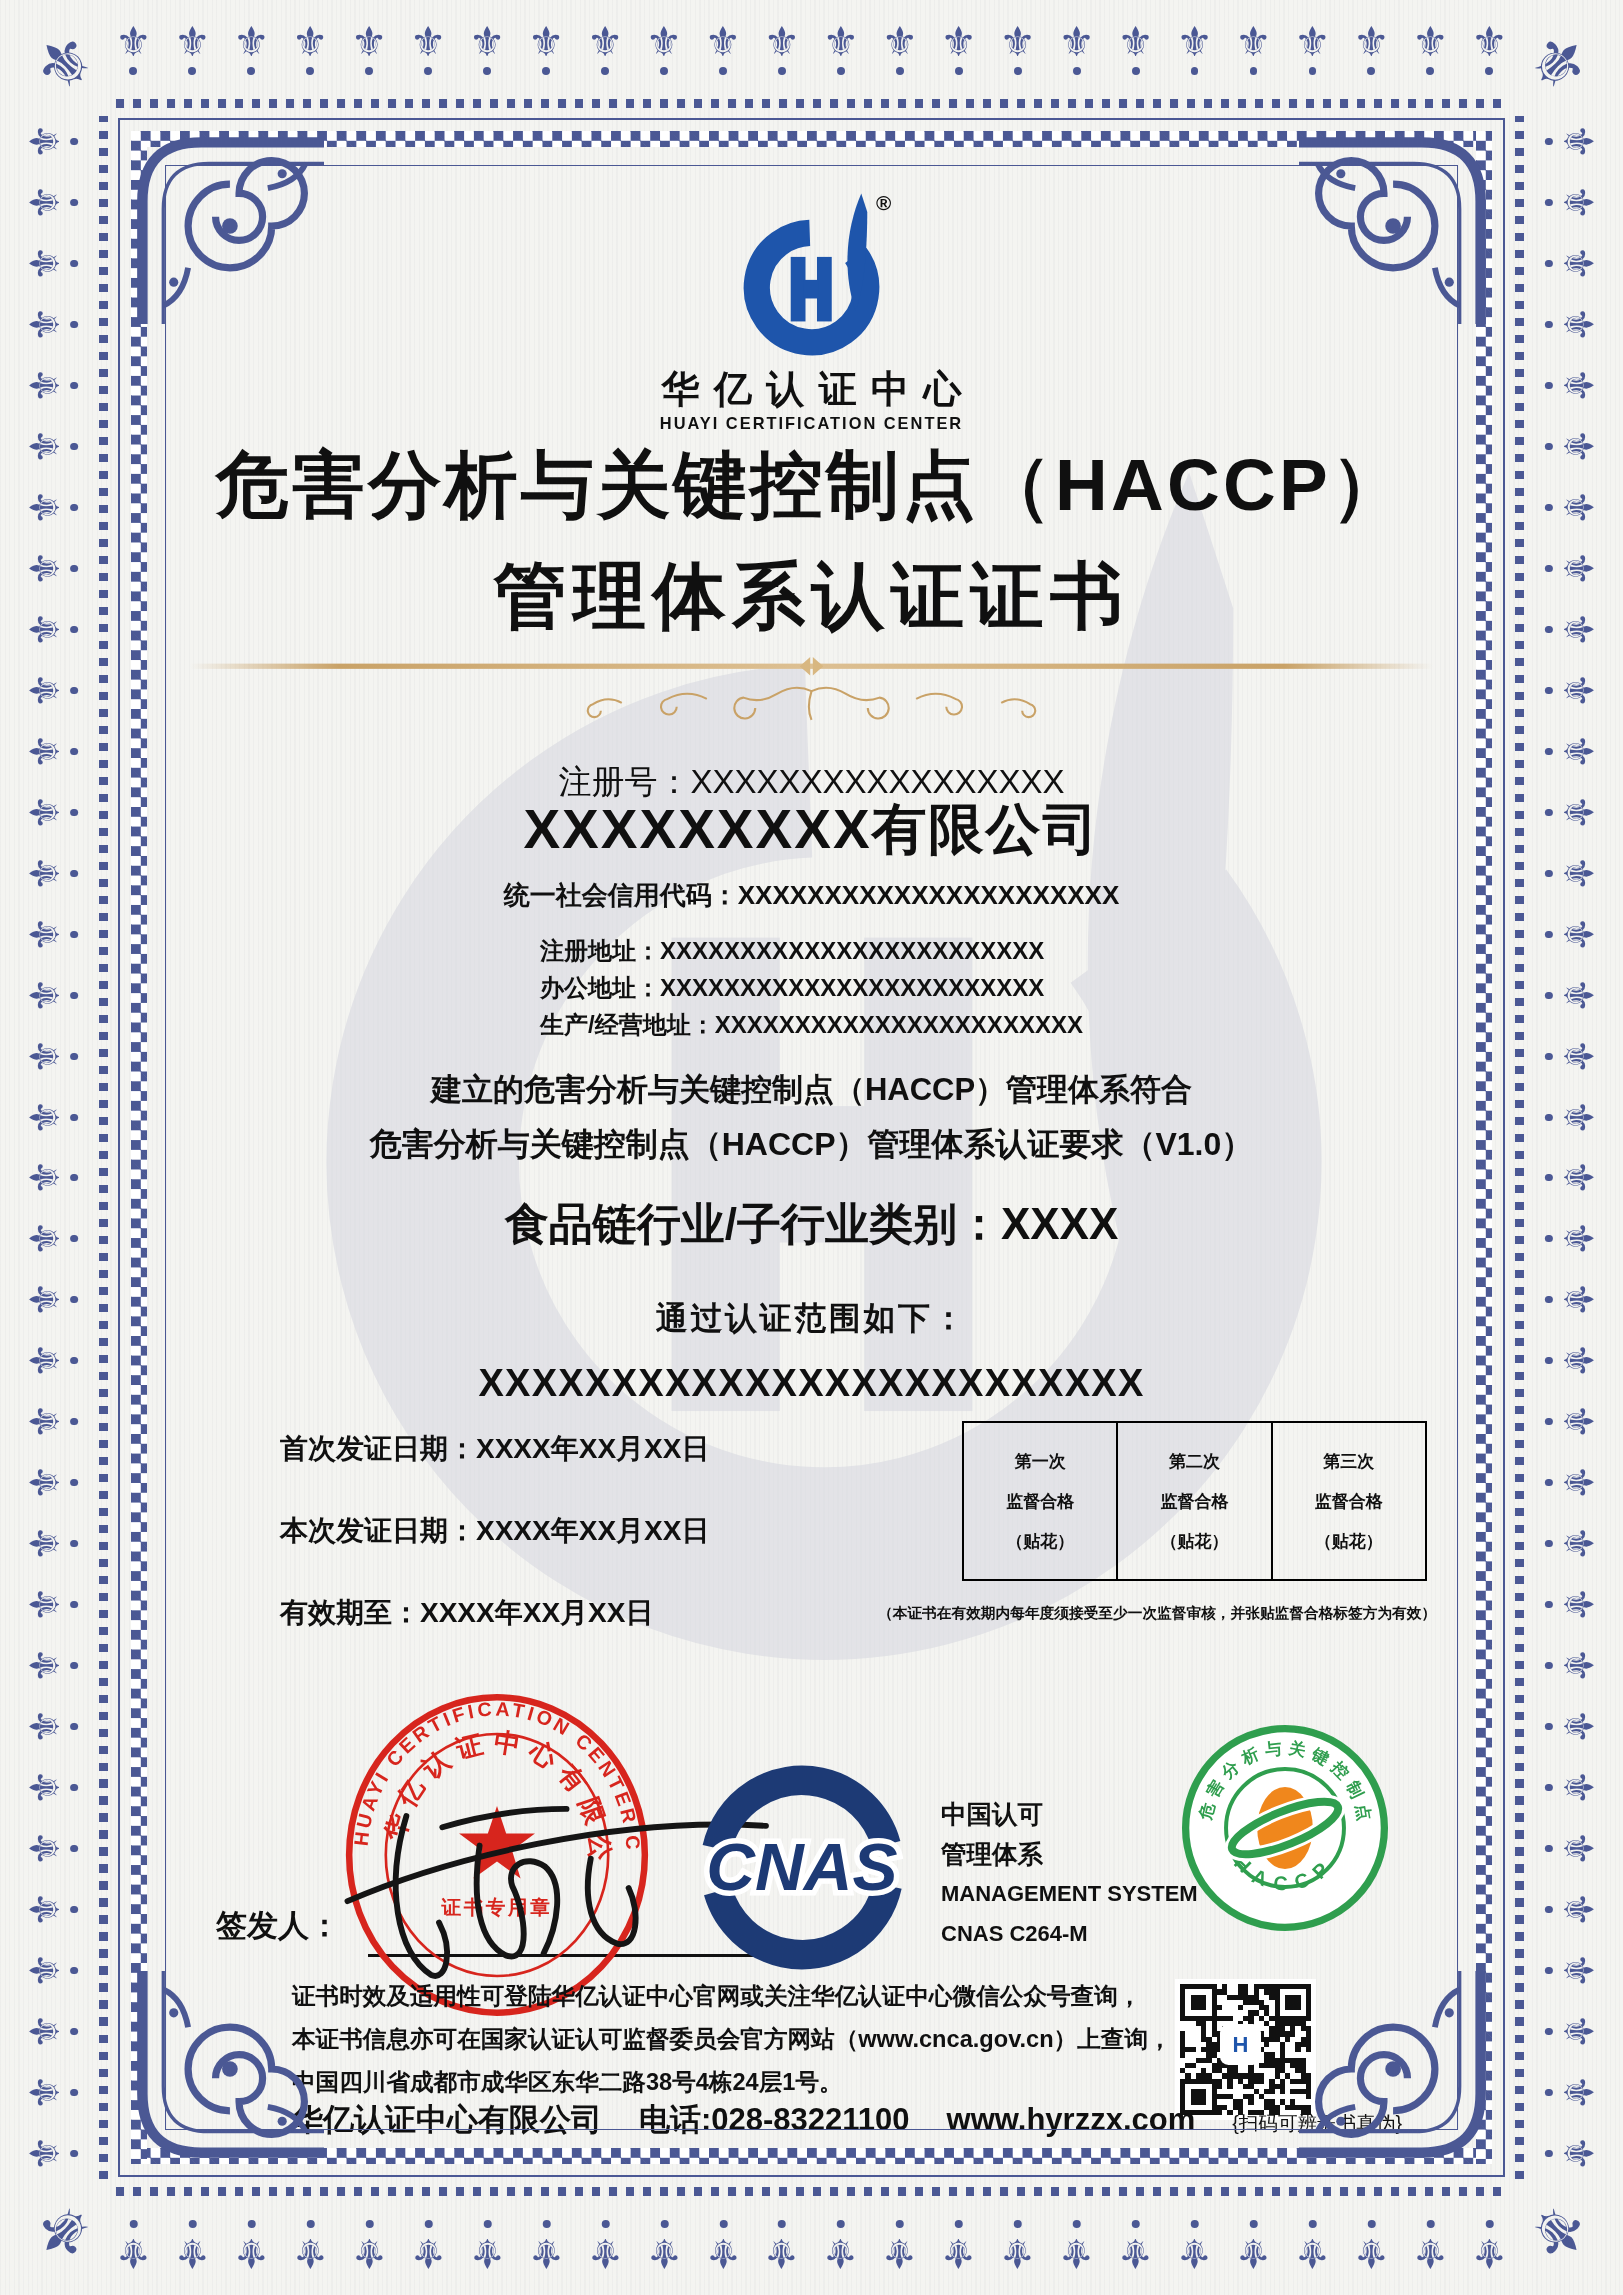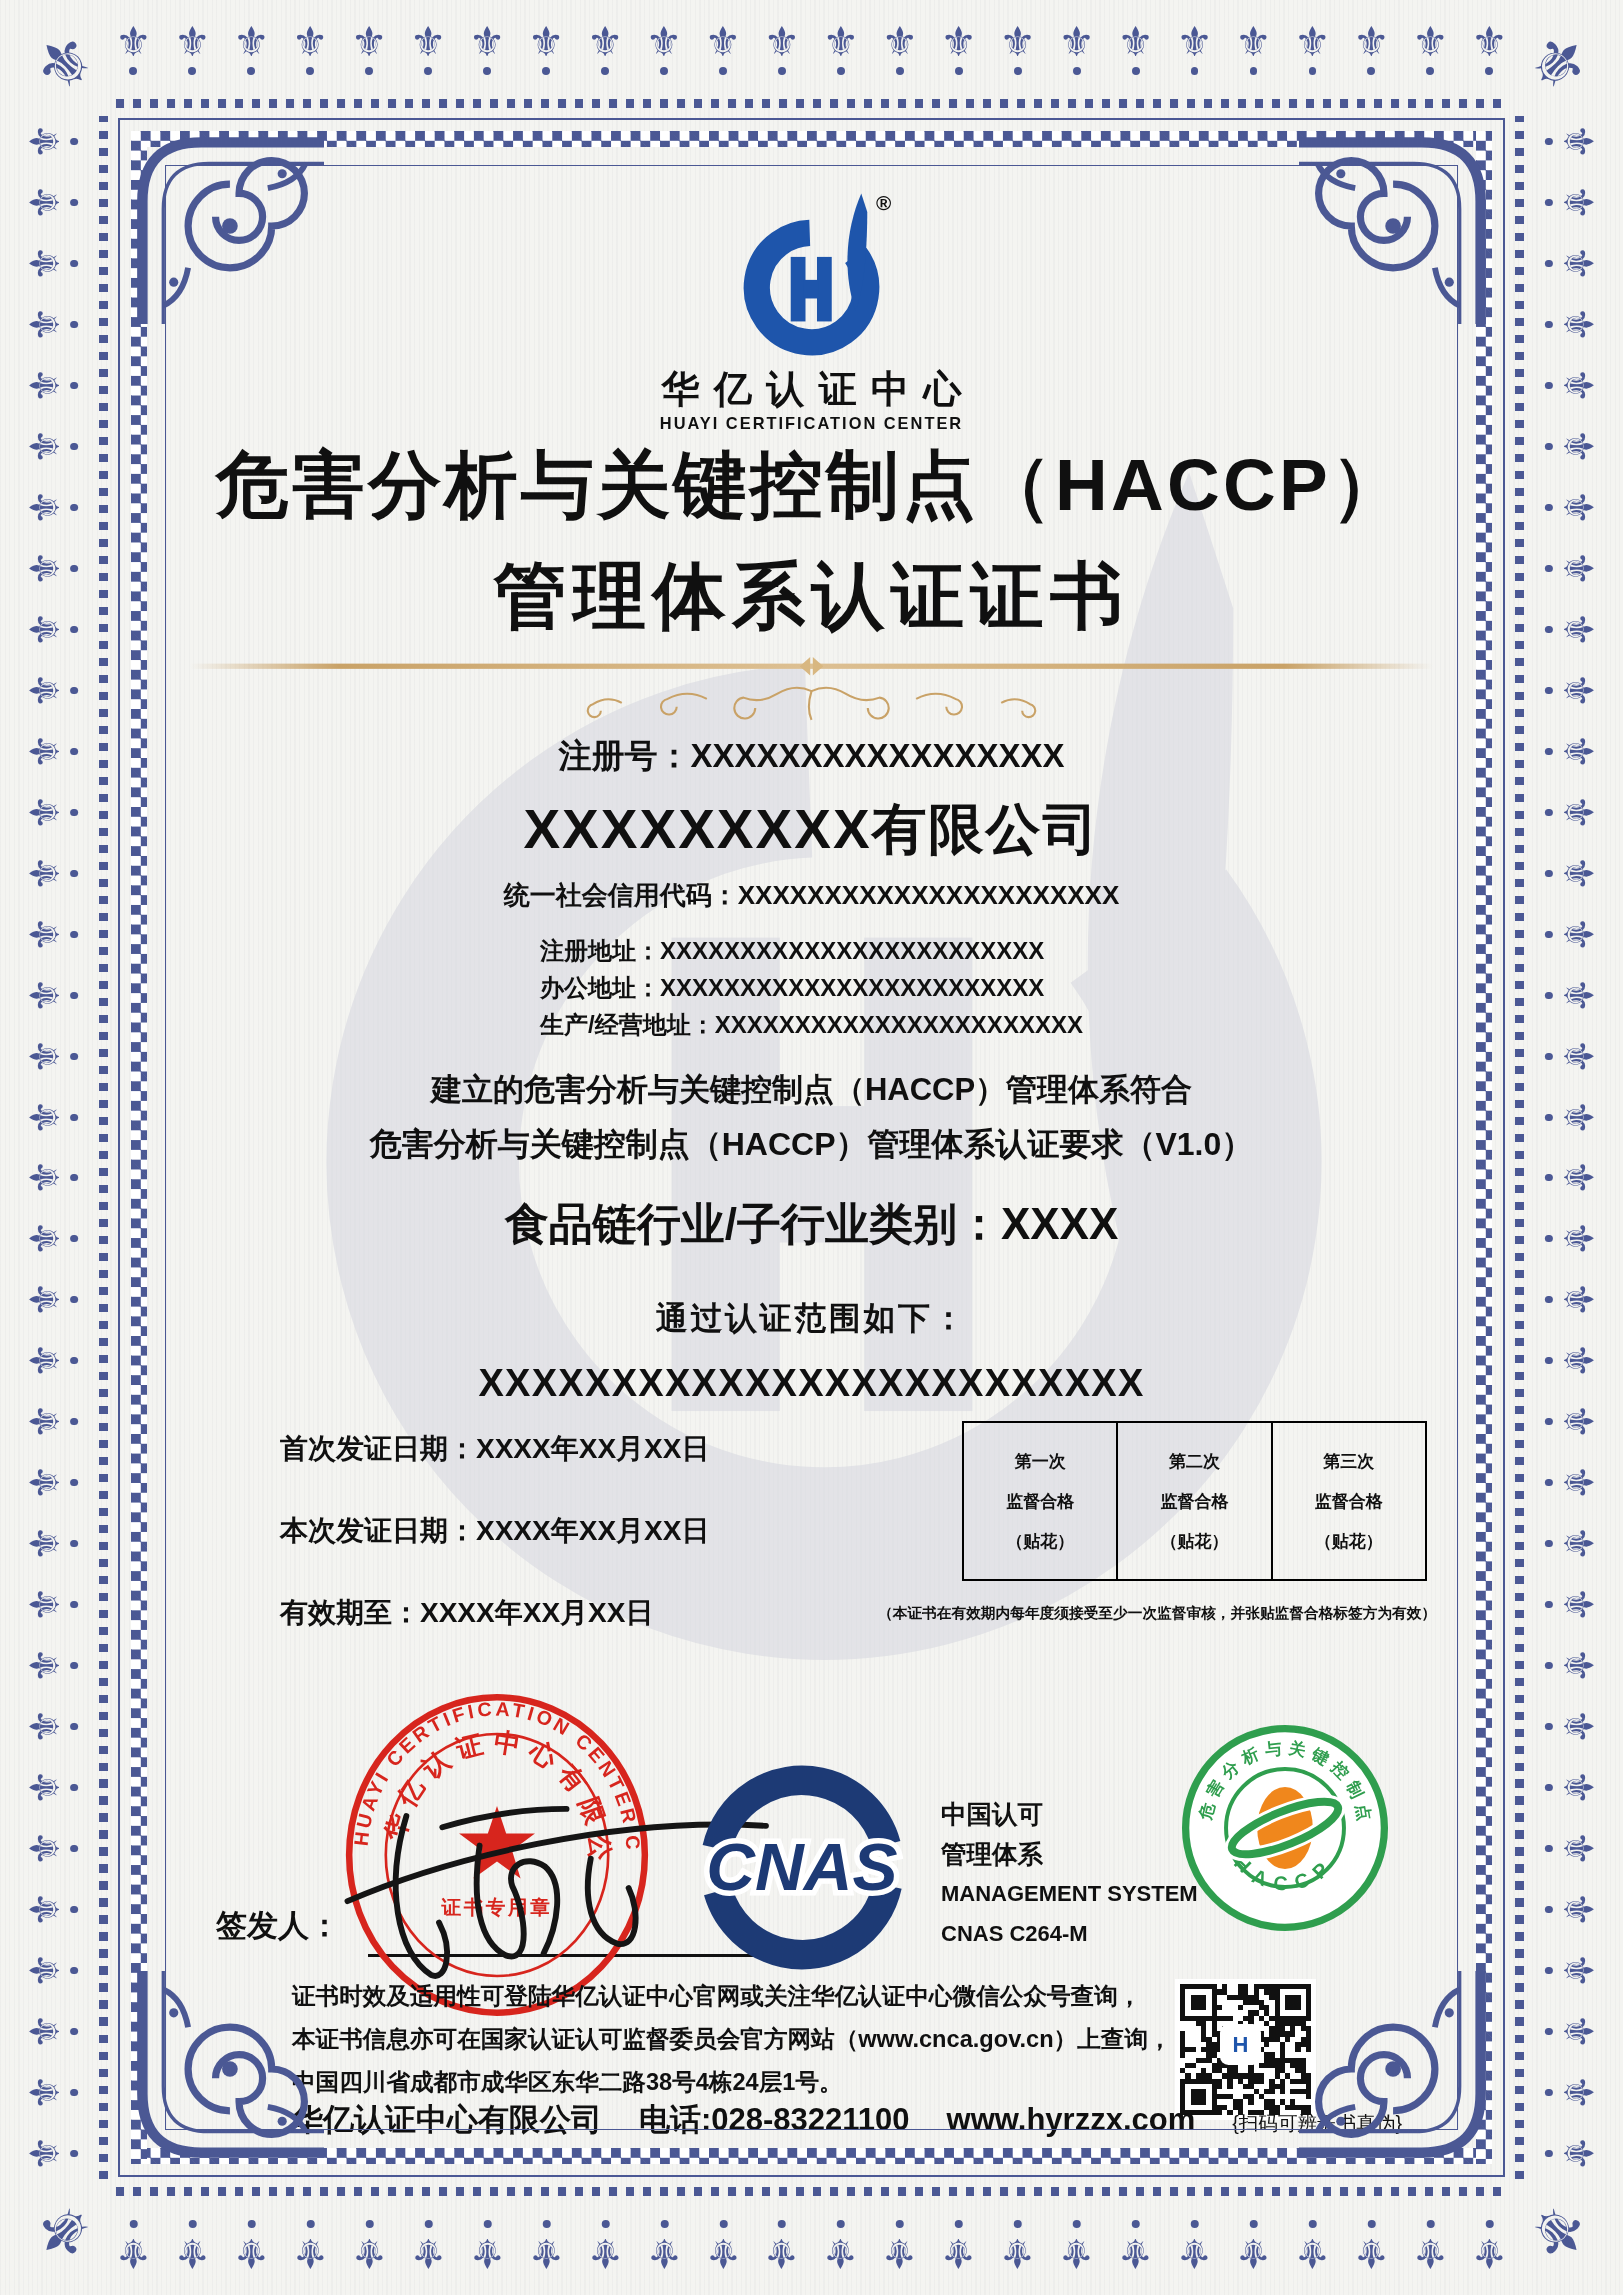--- a/index.html
+++ b/index.html
@@ -63,21 +63,21 @@
   .watermark{position:absolute;left:222px;top:432px;width:1204px;height:1284px;color:var(--wm);opacity:.62;z-index:1;}
   
   .content{position:absolute;inset:0;z-index:2;color:var(--ink);}
   .cblock{position:absolute;left:177px;right:177px;text-align:center;white-space:nowrap;}
   .logo-wrap{top:188px;}
   .logo-cn{top:364px;font-size:38px;font-weight:800;letter-spacing:14.4px;text-indent:14.4px;}
   .logo-en{top:414px;font-size:16.4px;font-weight:800;letter-spacing:2px;text-align:center;}
   .title1{top:437px;font-size:73px;font-weight:900;letter-spacing:3.3px;}
   .title2{top:548px;font-size:73px;font-weight:900;letter-spacing:6.5px;}
   .divider{top:653px;}
-  .regline{top:734px;font-size:33px;font-weight:700;}
+  .regline{top:760px;font-size:33px;font-weight:400;}
   .company{top:793px;font-size:55px;font-weight:900;letter-spacing:2px;}
   .credit{top:878px;font-size:26px;font-weight:800;}
   .addresses{top:932px;text-align:center;}
   .addresses .inner{display:inline-block;text-align:left;font-size:24px;font-weight:800;line-height:37px;}
   .intro{top:1069px;font-size:31px;font-weight:800;}
   .standard{top:1123px;font-size:32px;font-weight:900;}
   .category{top:1195px;font-size:44px;font-weight:900;}
   .scope-h{top:1297px;font-size:32px;font-weight:800;letter-spacing:2.6px;}
   .scope-v{top:1353px;font-size:38px;font-weight:700;letter-spacing:1.3px;margin-top:9px;}
   .dates{position:absolute;left:280px;top:1430px;font-size:28px;font-weight:800;}

